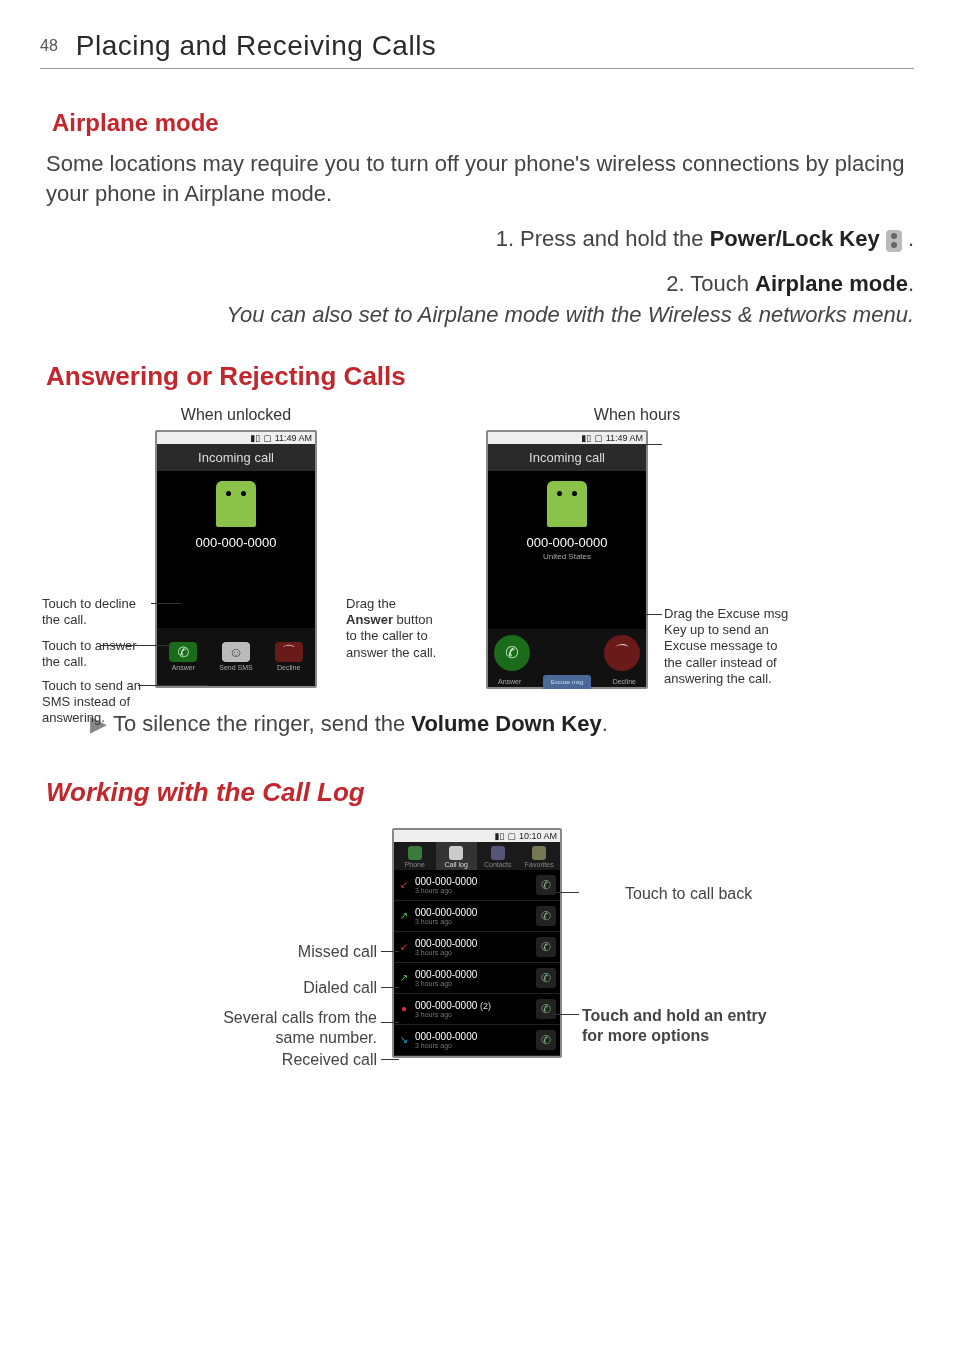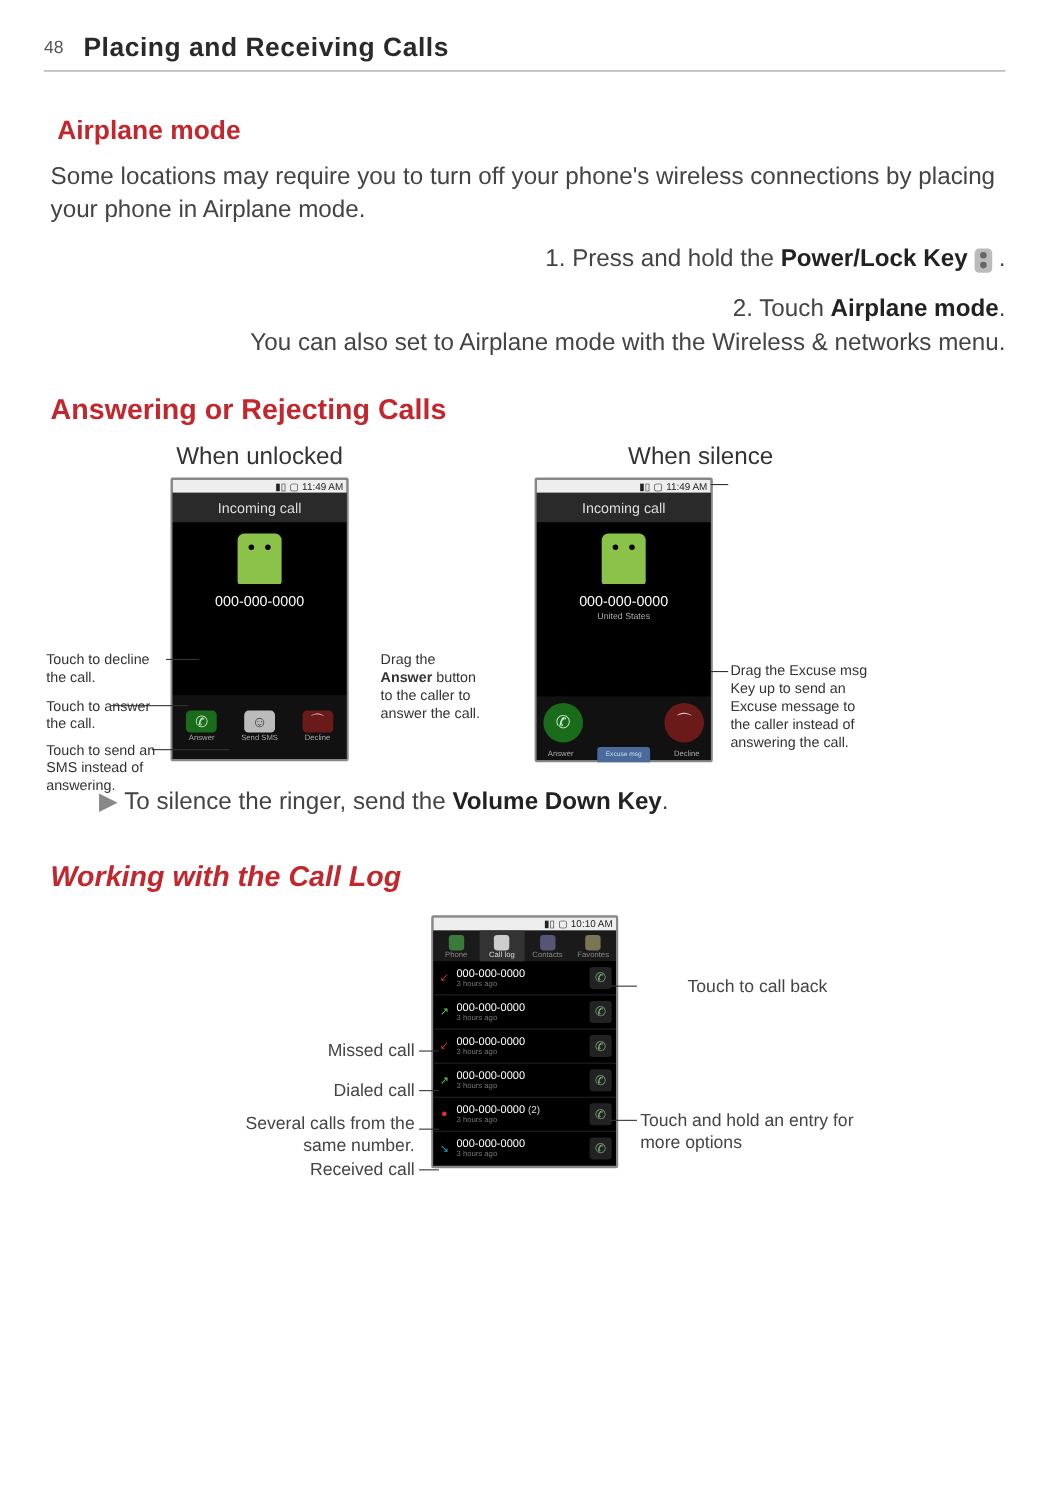--- a/index.html
+++ b/index.html
@@ -18,22 +18,22 @@
       gap: 18px;
       border-bottom: 1px solid #999;
       padding-bottom: 6px;
       margin-bottom: 40px;
     }
     .page-num {
       font-size: 16px;
       color: #555;
     }
     .chapter-title {
-      font-size: 24px;
-      font-weight: bold;
+      font-size: 28px;
+      font-weight: normal;
       color: #2a2a2a;
       letter-spacing: 0.5px;
     }
     .subsection-title {
       font-size: 24px;
       color: #c1272d;
       margin-left: 12px;
       margin-bottom: 12px;
     }
     .body-text {
@@ -88,21 +88,21 @@
     }
     
     .answer-row {
       display: flex;
       gap: 20px;
       margin: 0 6px;
     }
     .col-unlocked { flex: 0 0 380px; position: relative; }
     .col-locked { flex: 1; position: relative; }
     .col-title {
-      font-size: 22px;
+      font-size: 16px;
       color: #333;
       text-align: center;
       margin-bottom: 6px;
     }
     
     .phone {
       width: 162px;
       margin: 0 auto;
       border: 2px solid #888;
       background: #000;
@@ -346,21 +346,21 @@
 
 <h3 class="subsection-title">Airplane mode</h3>
 <p class="body-text">Some locations may require you to turn off your phone's wireless connections by placing your phone in Airplane mode.</p>
 <div class="numbered-list">
   <div class="list-item">
     <span>1. Press and hold the </span><span class="bold">Power/Lock Key</span>
     <span class="power-icon"></span><span> .</span>
   </div>
   <div class="list-item">
     <span>2. Touch </span><span class="bold">Airplane mode</span><span>.</span>
-    <div style="margin-left:18px;">You can also set to Airplane mode with the Wireless &amp; networks menu.</div>
+    <div style="margin-left:18px;font-style:italic;">You can also set to Airplane mode with the Wireless &amp; networks menu.</div>
   </div>
 </div>
 
 <h2 class="section-title">Answering or Rejecting Calls</h2>
 
 <div class="answer-row">
 
   <div class="col-unlocked">
     <div class="col-title">When unlocked</div>
     <div class="phone" style="position:relative;">
@@ -397,21 +397,21 @@
     <div class="callout-line" style="left:55px; top:239px; width:70px;"></div>
     <div class="callout" style="left:-4px; top:272px; width:110px;">Touch to send an SMS instead of answering.</div>
     <div class="callout-line" style="left:92px; top:279px; width:70px;"></div>
 
     <div class="callout" style="left:300px; top:190px; width:100px;">
       <span>Drag the </span><span class="bold">Answer</span><span> button to the caller to answer the call.</span>
     </div>
   </div>
 
   <div class="col-locked">
-    <div class="col-title" style="margin-left:-80px;">When silence</div>
+    <div class="col-title" style="margin-left:-80px;">When hours</div>
     <div class="phone" style="margin-left:40px; position:relative;">
       <div class="statusbar">
         <span>▮▯</span>
         <span>▢</span>
         <span>11:49 AM</span>
       </div>
       <div class="incoming-label">Incoming call</div>
       <div class="caller-area">
         <div class="android-robot"></div>
         <div class="caller-number">000-000-0000</div>
@@ -482,21 +482,21 @@
         <span class="log-type-icon" style="color:#39c;">↘</span>
         <span class="log-num"><span>000-000-0000</span><span class="log-sub">3 hours ago</span></span>
         <span class="log-call-icon">✆</span>
       </div>
     </div>
   </div>
 
   <div class="cl-callout" style="left:385px; top:56px;margin-left:43px;">Touch to call back</div>
   <div class="cl-line" style="left:358px; top:64px; width:24px;"></div>
 
-  <div class="cl-callout" style="left:385px; top:178px; width:210px;">Touch and hold an entry for more options</div>
+  <div class="cl-callout" style="left:385px; top:178px; width:210px;font-weight:bold;">Touch and hold an entry for more options</div>
   <div class="cl-line" style="left:358px; top:186px; width:24px;"></div>
 
   <div class="cl-callout" style="right:380px; top:114px; text-align:left;">Missed call</div>
   <div class="cl-line" style="left:184px; top:123px; width:18px;"></div>
 
   <div class="cl-callout" style="right:380px; top:150px; text-align:right;">Dialed call</div>
   <div class="cl-line" style="left:184px; top:159px; width:18px;"></div>
 
   <div class="cl-callout" style="right:380px; top:180px; width:180px; text-align:right;">Several calls from the same number.</div>
   <div class="cl-line" style="left:184px; top:194px; width:18px;"></div>

